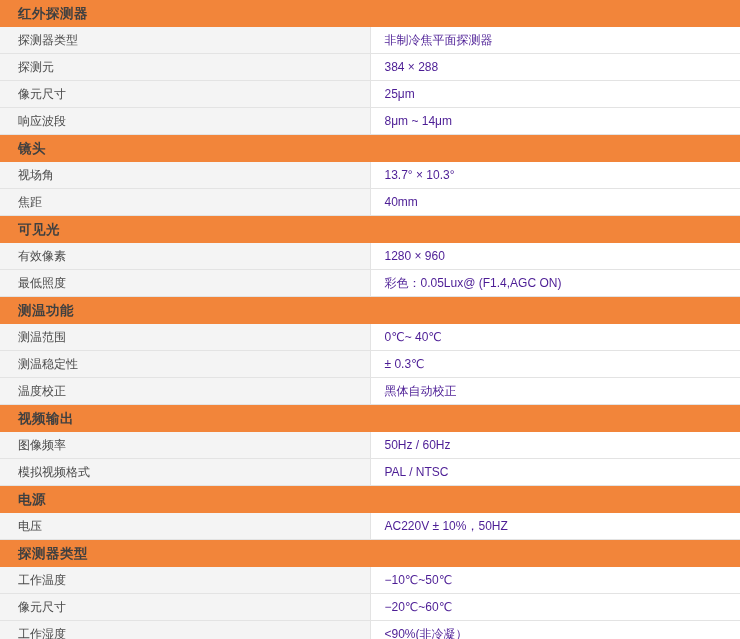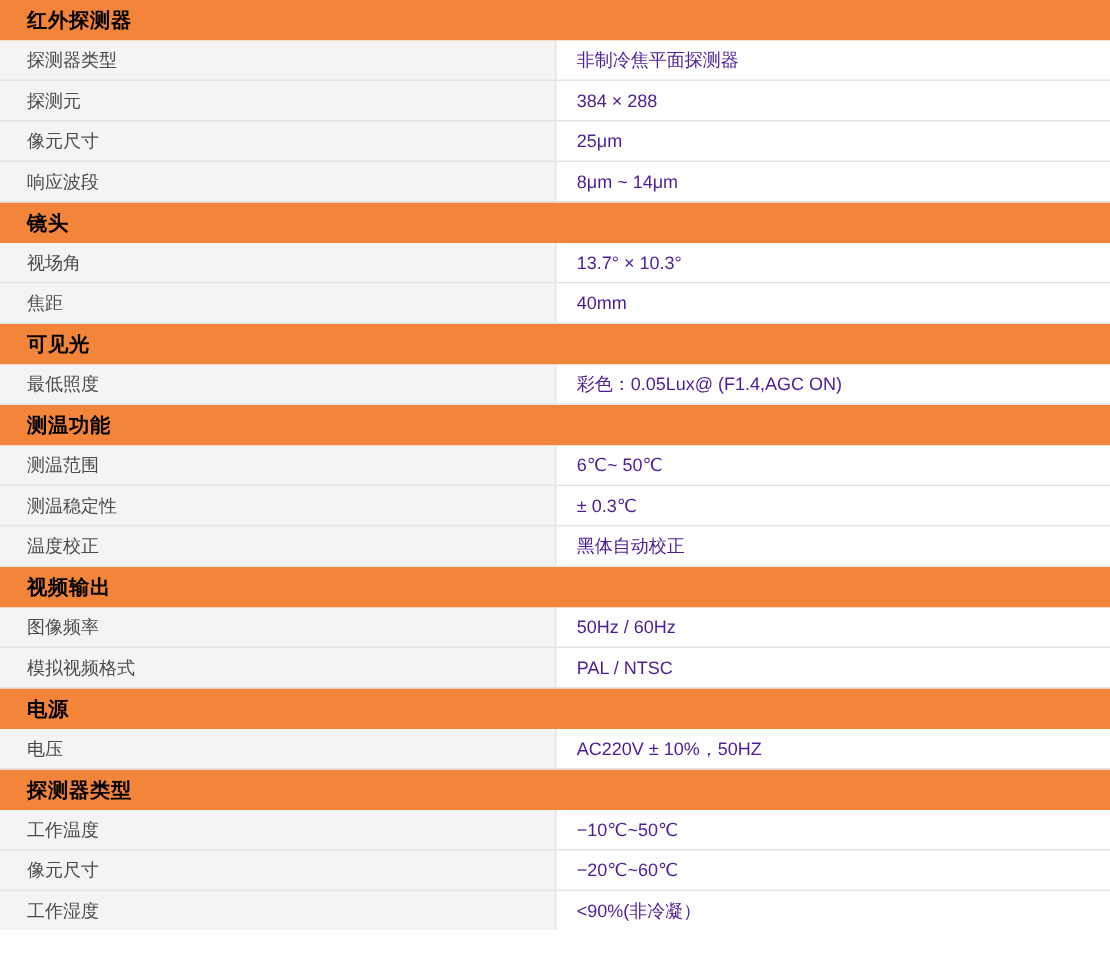--- a/index.html
+++ b/index.html
@@ -14,21 +14,21 @@
     color: #3a3a3a;
     overflow: hidden;
   }
   .spec-table {
     width: 740px;
     border-collapse: collapse;
     table-layout: fixed;
   }
   .spec-table tr.section-row td {
     background: #f2853a;
-    color: #000000;
+    color: #404040;
     font-size: 13.5px;
     font-weight: bold;
     height: 27px;
     padding: 0 0 0 18px;
     border: none;
     letter-spacing: 0.5px;
   }
   .spec-table tr.spec-row td {
     height: 24px;
     font-size: 12px;
@@ -85,29 +85,33 @@
         <td class="value">13.7° × 10.3°</td>
       </tr>
       <tr class="spec-row">
         <td class="label">焦距</td>
         <td class="value">40mm</td>
       </tr>
       <tr class="section-row">
         <td colspan="2">可见光</td>
       </tr>
       <tr class="spec-row">
+        <td class="label">有效像素</td>
+        <td class="value">1280 × 960</td>
+      </tr>
+      <tr class="spec-row">
         <td class="label">最低照度</td>
         <td class="value">彩色：0.05Lux@ (F1.4,AGC ON)</td>
       </tr>
       <tr class="section-row">
         <td colspan="2">测温功能</td>
       </tr>
       <tr class="spec-row">
         <td class="label">测温范围</td>
-        <td class="value">6℃~ 50℃</td>
+        <td class="value">0℃~ 40℃</td>
       </tr>
       <tr class="spec-row">
         <td class="label">测温稳定性</td>
         <td class="value">± 0.3℃</td>
       </tr>
       <tr class="spec-row">
         <td class="label">温度校正</td>
         <td class="value">黑体自动校正</td>
       </tr>
       <tr class="section-row">

